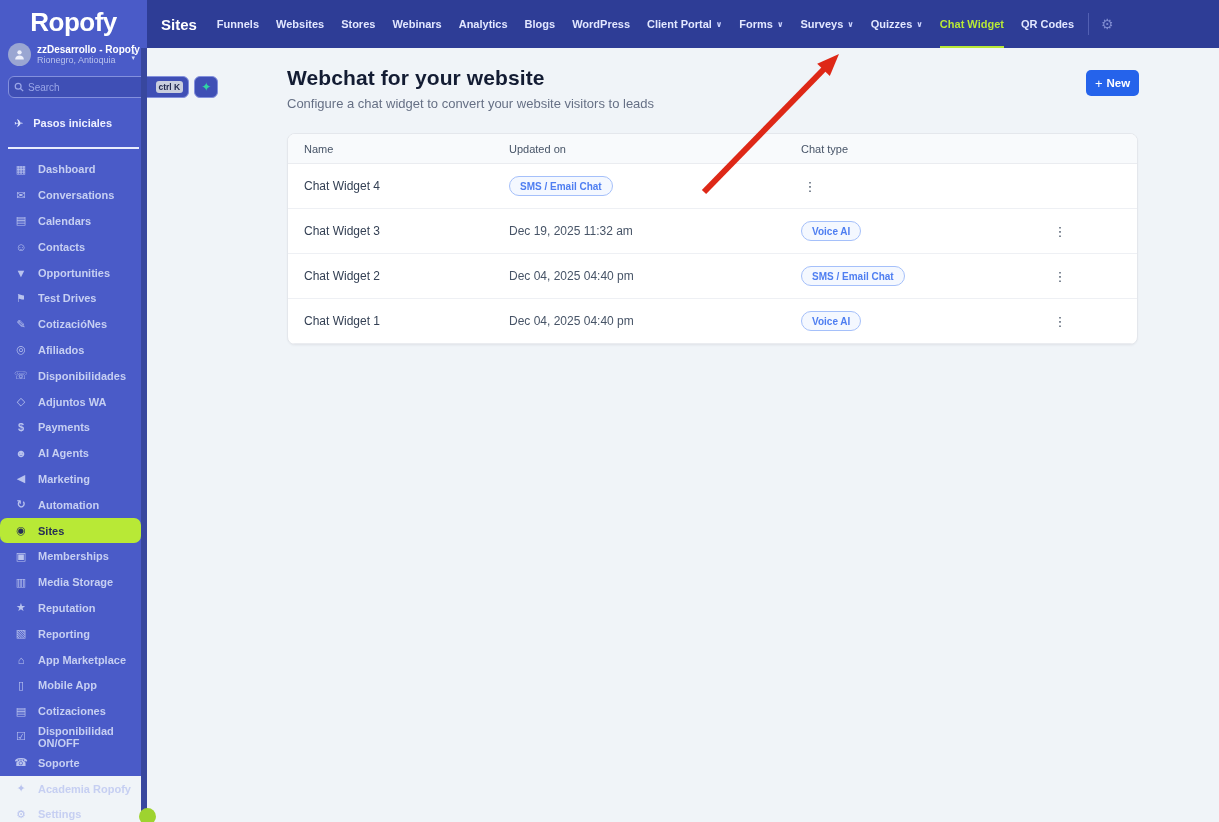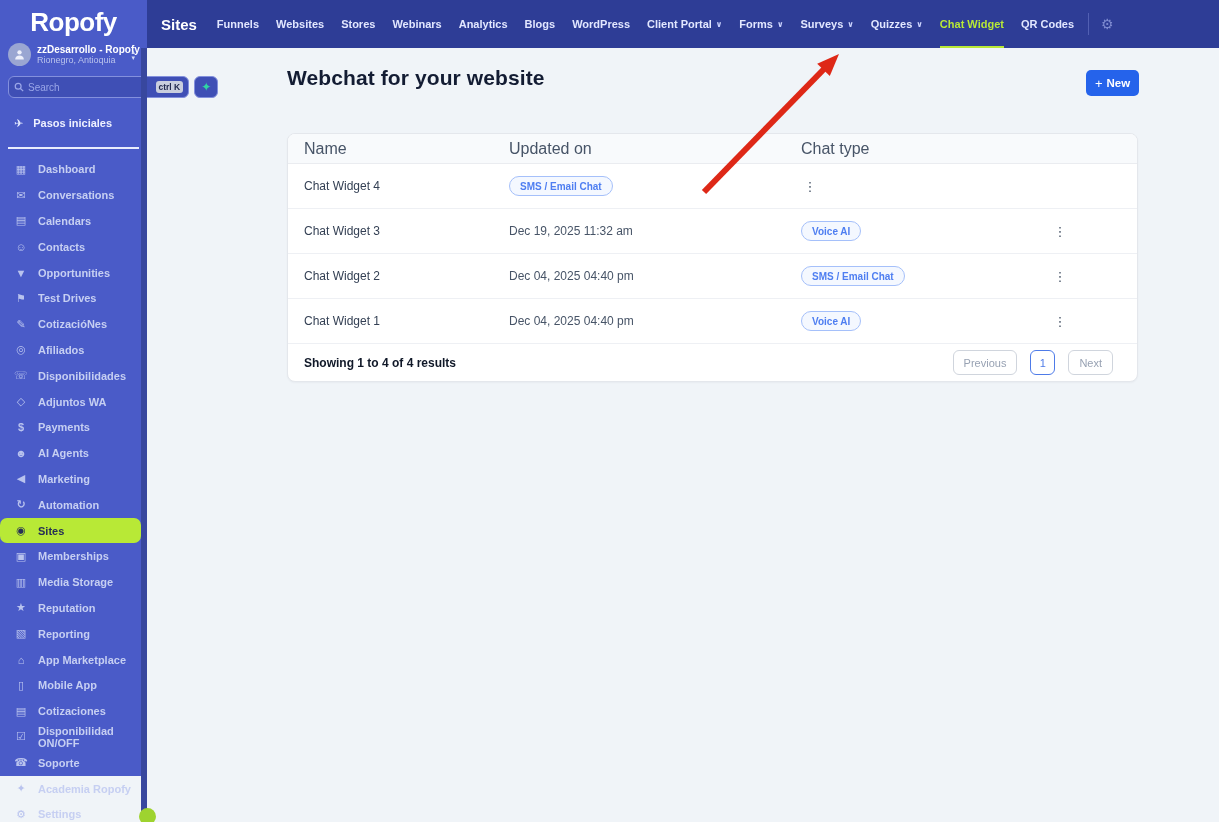--- a/index.html
+++ b/index.html
@@ -49,21 +49,21 @@
   
   .main { position:absolute; left:147px; top:48px; width:1072px; height:818px; background:#f0f4f8; }
   .page-head { position:absolute; left:140px; top:18px; }
   .page-title { font-size:21px; font-weight:650; color:#131c33; letter-spacing:0.1px; }
   .page-sub { margin-top:6px; font-size:13px; color:#667085; }
   .new-btn { position:absolute; left:939px; top:22px; width:53px; height:26px; background:#2563eb; border:none; border-radius:5px; color:#fff; font-size:11.5px; font-weight:700; display:flex; align-items:center; justify-content:center; gap:4px; cursor:pointer; font-family:inherit; }
   .new-btn .plus { font-size:13px; font-weight:400; }
 
   .card { position:absolute; left:140px; top:85px; width:851px; background:#fff; border:1px solid #e4e7ec; border-radius:8px; overflow:hidden; box-shadow:0 1px 2px rgba(16,24,40,0.04); }
   .grid-row { display:grid; grid-template-columns:205px 292px 250px 1fr; align-items:center; padding:0 16px; }
-  .thead { height:30px; background:#f8fafc; border-bottom:1px solid #eaecf0; font-size:16px; color:#475467; }
+  .thead { height:30px; background:#f8fafc; border-bottom:1px solid #eaecf0; font-size:11px; color:#475467; }
   .trow { height:45px; border-bottom:1px solid #eef0f4; font-size:12px; color:#344054; }
   .trow:last-of-type { border-bottom:1px solid #eaecf0; }
   .cell-date { color:#475467; }
   .badge { display:inline-block; padding:3.5px 10px; border:1px solid #a5c0fa; background:#f4f8ff; border-radius:999px; color:#4e7ef1; font-size:10px; font-weight:600; }
   .kebab { color:#475467; font-size:13px; width:18px; text-align:center; cursor:pointer; }
   .tfoot { height:37px; display:flex; align-items:center; justify-content:space-between; padding:0 24px 0 16px; }
   .tf-summary { font-size:12px; font-weight:700; color:#101828; }
   .pager { display:flex; align-items:center; gap:13px; }
   .pg-btn { height:25px; padding:0 10px; background:#fff; border:1px solid #d0d5dd; border-radius:6px; color:#98a2b3; font-size:11px; font-family:inherit; cursor:pointer; display:flex; align-items:center; }
   .pg-btn.current { width:25px; padding:0; justify-content:center; border-color:#4e7be8; color:#4e7be8; }
@@ -301,20 +301,21 @@
     <svg width="11" height="11" viewBox="0 0 24 24" fill="#ffffff">
       <path d="M18 8A6 6 0 0 0 6 8c0 7-3 9-3 9h18s-3-2-3-9z"></path>
       <path d="M13.7 21a2 2 0 0 1-3.4 0z"></path>
     </svg>
   </div>
 </div>
 
 <div class="main">
   <div class="page-head">
     <div class="page-title">Webchat for your website</div>
+    <div class="page-sub">Configure a chat widget to convert your website visitors to leads</div>
   </div>
   <button class="new-btn">
     <span class="plus">+</span>
     <span>New</span>
   </button>
 
   <div class="card">
     <div class="grid-row thead">
       <div>Name</div>
       <div>Updated on</div>
@@ -339,28 +340,20 @@
       <div><span class="badge">SMS / Email Chat</span></div>
       <div class="kebab">⋮</div>
     </div>
     <div class="grid-row trow">
       <div>Chat Widget 1</div>
       <div class="cell-date">Dec 04, 2025 04:40 pm</div>
       <div><span class="badge">Voice AI</span></div>
       <div class="kebab">⋮</div>
     </div>
 
-    <div class="tfoot">
-      <div class="tf-summary">Showing 1 to 4 of 4 results</div>
-      <div class="pager">
-        <button class="pg-btn">Previous</button>
-        <button class="pg-btn current">1</button>
-        <button class="pg-btn">Next</button>
-      </div>
-    </div>
   </div>
 </div>
 
 <svg class="arrow-overlay" viewBox="0 0 1219 822">
   <line x1="704" y1="192" x2="825" y2="68" stroke="#de2817" stroke-width="6"></line>
   <polygon points="839,54 829.8,76 817.2,63.8" fill="#de2817"></polygon>
 </svg>
 
 <div class="chat-dot"></div>
 

